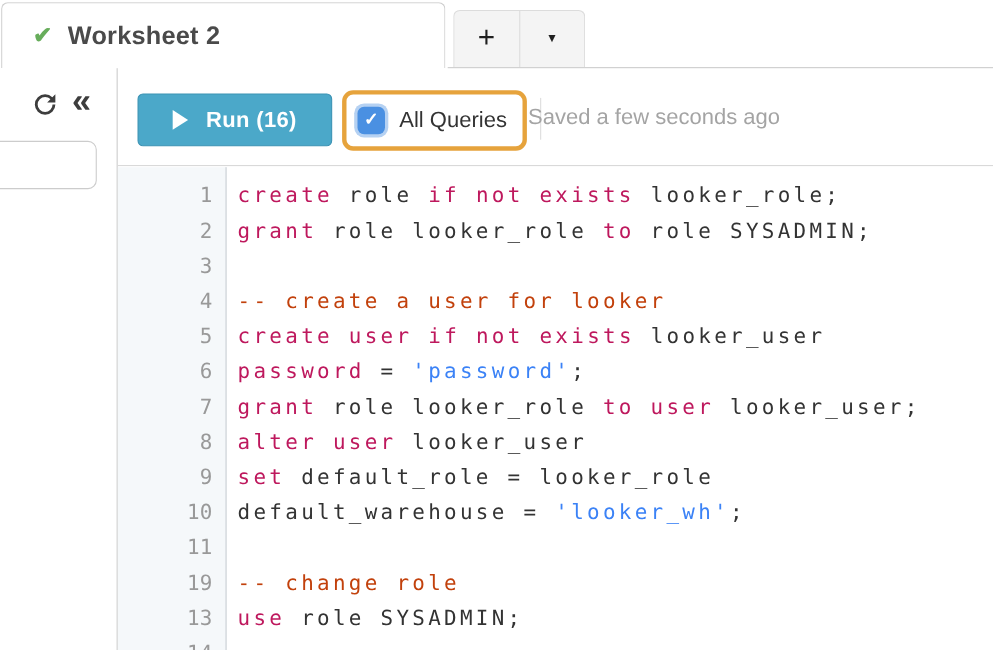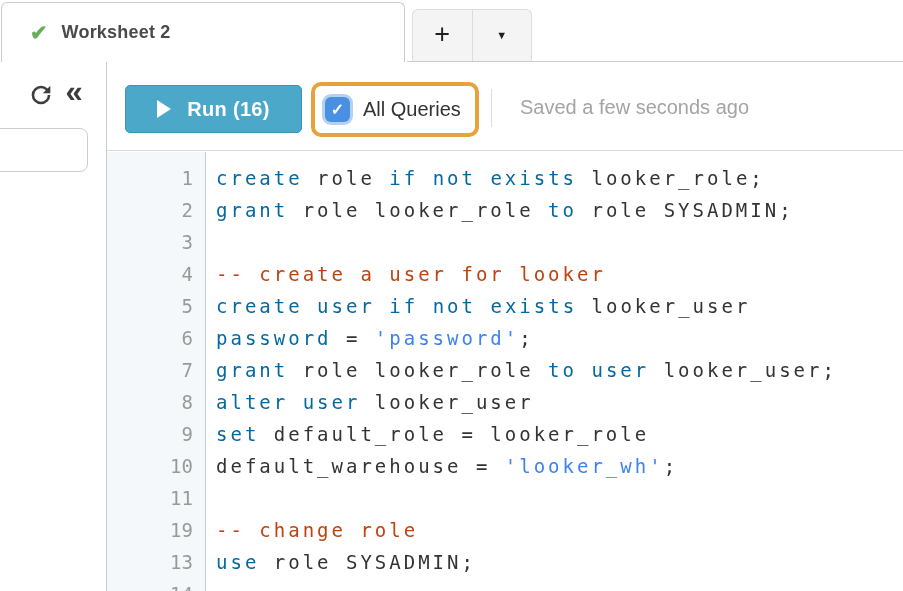--- a/index.html
+++ b/index.html
@@ -12,21 +12,21 @@
   .abs{position:absolute;}
 
   
   .worksheet-tab{
     left:1px;top:2px;width:404px;height:60px;
     background:#fff;border:1px solid #ccc;border-bottom:none;
     border-radius:6px 6px 0 0;
     display:flex;align-items:center;padding-left:28px;box-sizing:border-box;
   }
   .tab-check{color:#67ad5b;font-size:21px;font-weight:bold;margin-right:14px;}
-  .tab-label{font-size:18px;font-weight:bold;color:#4a4a4a;letter-spacing:.2px;}
+  .tab-label{font-size:23px;font-weight:bold;color:#4a4a4a;letter-spacing:.2px;}
   .tab-group{
     left:412px;top:9px;width:120px;height:52px;
     background:#f4f4f4;border:1px solid #dcdcdc;border-bottom:none;
     border-radius:6px 6px 0 0;display:flex;box-sizing:border-box;
   }
   .tab-group .half{flex:1;display:flex;align-items:center;justify-content:center;cursor:pointer;}
   .tab-group .half:first-child{border-right:1px solid #dcdcdc;}
   .plus-glyph{font-size:27px;font-weight:400;color:#1f1f1f;line-height:1;margin-top:-2px;}
   .caret-glyph{font-size:11px;color:#1f1f1f;line-height:1;}
   .tabbar-bottom-line{left:407px;top:61px;width:496px;height:1px;background:#ccc;}
@@ -56,38 +56,38 @@
   }
   .checkbox{
     width:25px;height:25px;background:#4a90e2;border-radius:6px;
     box-shadow:0 0 0 3px #b5d1f2;display:flex;align-items:center;justify-content:center;
     cursor:pointer;flex-shrink:0;
   }
   .checkbox .check-glyph{color:#fff;font-size:16px;font-weight:bold;line-height:1;}
   .all-queries-label{margin-left:13px;font-size:20px;color:#333;}
 
   .toolbar-divider{left:491px;top:89px;width:1px;height:38px;background:#ddd;}
-  .saved-status{left:520px;top:96px;font-size:20px;color:#a4a4a4;}
+  .saved-status{left:480px;top:96px;font-size:20px;color:#a4a4a4;}
 
   
   .editor{
     left:107px;top:150px;width:796px;height:441px;
     border-top:1px solid #d9d9d9;box-sizing:border-box;
     overflow:hidden;
   }
   .gutter-bg{position:absolute;left:0;top:1px;bottom:0;width:99px;
     background:#f5f8fa;border-right:1px solid #c9ced3;box-sizing:border-box;height:440px;}
   .code-lines{position:absolute;left:0;top:11px;width:100%;}
   .code-line{display:flex;height:32px;line-height:32px;
     font-family:"DejaVu Sans Mono", monospace;font-size:19px;}
   .ln{width:99px;box-sizing:border-box;padding-right:13px;text-align:right;
     color:#999;flex-shrink:0;letter-spacing:0;}
   .lc{padding-left:10px;white-space:pre;letter-spacing:3px;}
   .tok-pl{color:#333;}
-  .tok-kw{color:#0369a1;}
+  .tok-kw{color:#be185d;}
   .tok-str{color:#3b82f6;}
   .tok-com{color:#c2410c;}
 </style>
 </head>
 <body>
 
 <div class="abs worksheet-tab">
   <span class="tab-check">✔</span>
   <span class="tab-label">Worksheet 2</span>
 </div>

